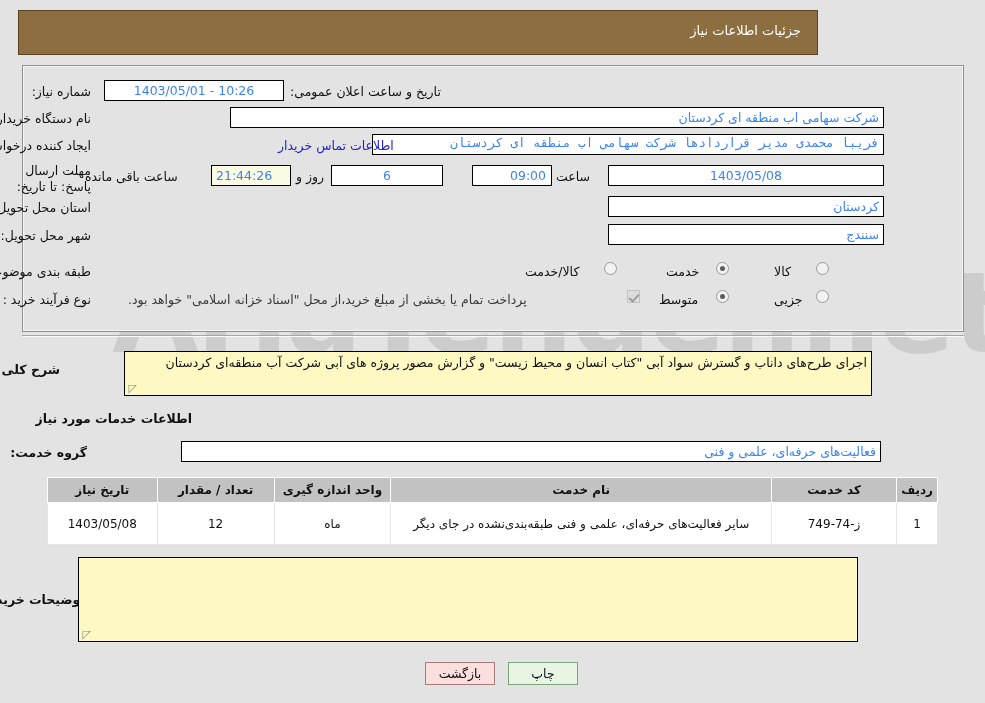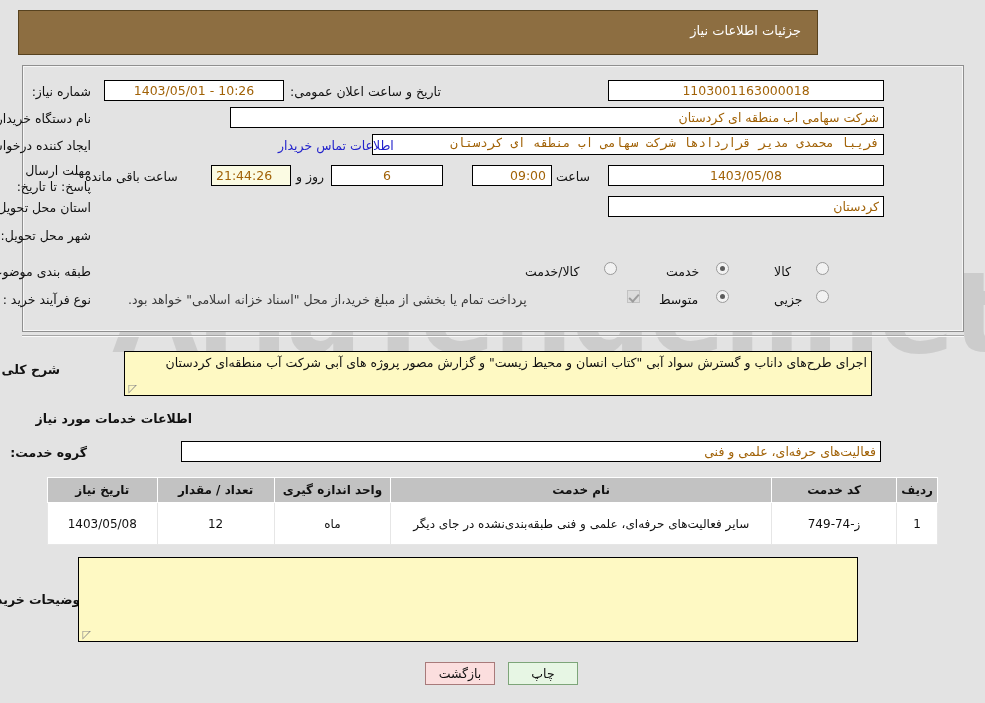--- a/index.html
+++ b/index.html
@@ -84,21 +84,21 @@
     z-index: 4;
   }
   .lbl.b { font-weight: bold; }
   .fld {
     position: absolute;
     background: #ffffff;
     border: 1px solid #000000;
     height: 21px;
     line-height: 19px;
     font-size: 12.5px;
-    color: #a16207;
+    color: #3b82f6;
     padding: 0 4px;
     white-space: nowrap;
     overflow: hidden;
     z-index: 4;
   }
   .fld.rgt { text-align: right; }
   .fld.num { direction: ltr; text-align: center; font-family: "DejaVu Sans", sans-serif; }
   .fld.timer { background: #fbfbe3; text-align: left; direction: ltr; }
   a.link {
     position: absolute;
@@ -234,21 +234,20 @@
     <div class="wm-text">AriaTender.net</div>
   </div>
 
   <div id="header-bar">
     <div class="title">جزئیات اطلاعات نیاز</div>
   </div>
 
   <div class="panel" id="panel-main"></div>
 
   <div class="lbl" style="right:894px; top:84px;">شماره نیاز:</div>
-  <div class="fld num" style="left:608px; top:80px; width:276px;">1103001163000018</div>
 
   <div class="lbl" style="left:290px; top:84px;">تاریخ و ساعت اعلان عمومی:</div>
   <div class="fld num" style="left:104px; top:80px; width:180px;">1403/05/01 - 10:26</div>
 
   <div class="lbl" style="right:894px; top:111px;">نام دستگاه خریدار:</div>
   <div class="fld rgt" style="left:230px; top:107px; width:654px;">شرکت سهامی اب منطقه ای کردستان</div>
 
   <div class="lbl" style="right:894px; top:138px;">ایجاد کننده درخواست:</div>
   <div class="fld rgt" style="left:372px; top:134px; width:512px;font-family:Liberation Mono, monospace;">فریبا محمدی مدیر قراردادها شرکت سهامی اب منطقه ای کردستان</div>
   <a class="link" href="#" style="left:278px; top:138px;">اطلاعات تماس خریدار</a>
@@ -259,20 +258,21 @@
   <div class="fld num" style="left:472px; top:165px; width:80px;padding-left:36px;">09:00</div>
   <div class="fld num" style="left:331px; top:165px; width:112px;">6</div>
   <div class="lbl" style="left:296px; top:169px;">روز و</div>
   <div class="fld timer" style="left:211px; top:165px; width:80px;">21:44:26</div>
   <div class="lbl" style="left:85px; top:169px;">ساعت باقی مانده</div>
 
   <div class="lbl" style="right:894px; top:200px;">استان محل تحویل:</div>
   <div class="fld rgt" style="left:608px; top:196px; width:276px;">کردستان</div>
 
   <div class="lbl" style="right:894px; top:228px;">شهر محل تحویل:</div>
+  <div class="fld rgt" style="left:608px; top:224px; width:276px;">سنندج</div>
 
   <div class="lbl" style="right:894px; top:264px;">طبقه بندی موضوعی:</div>
 
   <div class="radio" style="left:816px; top:262px;" id="r-kala"></div>
   <div class="lbl" style="left:774px; top:264px;">کالا</div>
 
   <div class="radio on" style="left:716px; top:262px;" id="r-khed"></div>
   <div class="lbl" style="left:666px; top:264px;">خدمت</div>
 
   <div class="radio" style="left:604px; top:262px;" id="r-both"></div>

